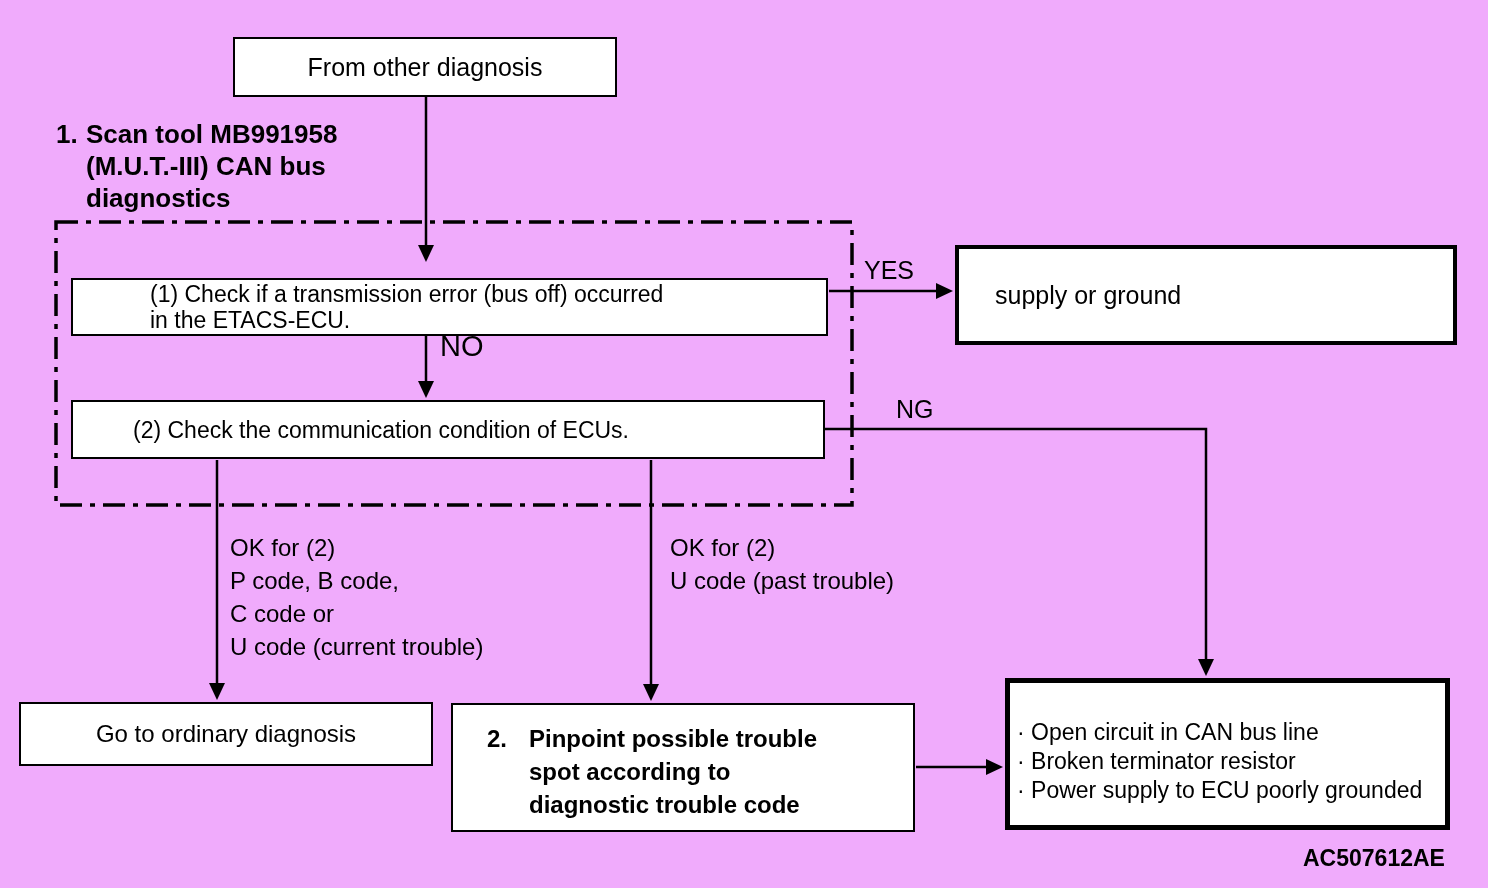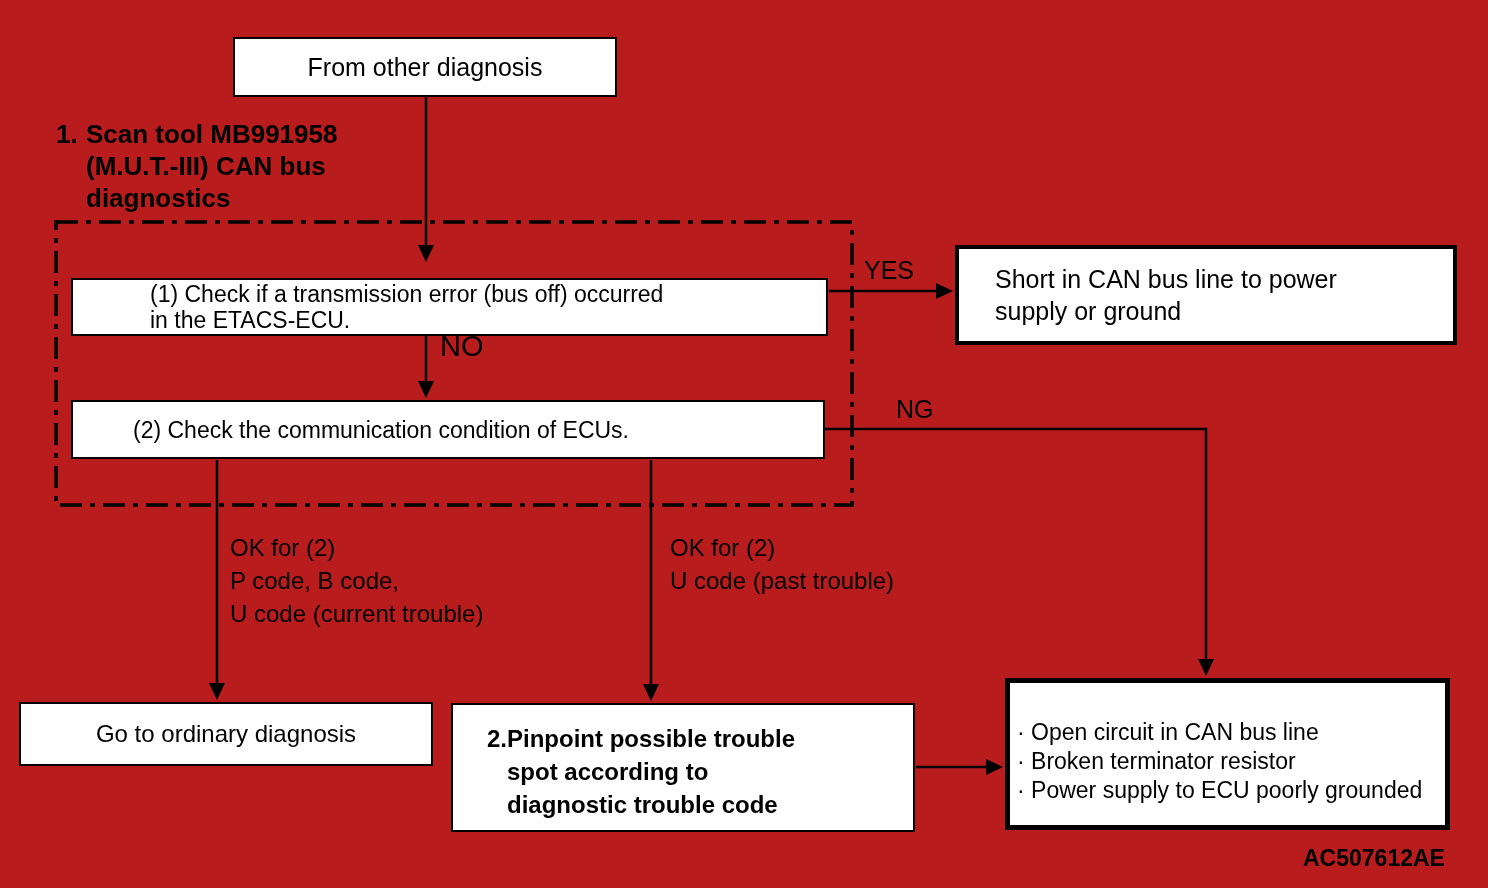--- a/index.html
+++ b/index.html
@@ -1,18 +1,18 @@
 <!DOCTYPE html>
 <html><head>
 <meta charset="utf-8">
 <style>
   html, body { margin: 0; padding: 0; background: #ffffff; }
   #stage {
     position: relative; width: 1488px; height: 888px;
-    background: #b91c1c; overflow: hidden;
+    background: #f0abfc; overflow: hidden;
     font-family: "Liberation Sans", sans-serif;
     color: #000;
   }
   .abs { position: absolute; }
   svg.layer { position: absolute; left: 0; top: 0; }
   .box {
     position: absolute; box-sizing: border-box;
     border: 2px solid #000; background: #fff;
   }
   .box.thick { border-width: 4px; }
@@ -24,21 +24,21 @@
   .vcenter { display: flex; flex-direction: column; justify-content: center; }
   .fs23 { font-size: 23px; line-height: 26px; }
   .fs24 { font-size: 24px; line-height: 33px; }
   .fs25 { font-size: 25px; line-height: 32px; }
   .label { position: absolute; white-space: nowrap; }
   .bold { font-weight: bold; }
   
   .hang { position: relative; }
   .hang .num { position: absolute; left: 0; top: 0; }
   .title-block .line { margin-left: 30px; }
-  .pp-block .line { margin-left: 20px; }
+  .pp-block .line { margin-left: 42px; }
   .nowrap { white-space: nowrap; }
 </style>
 </head>
 <body>
 
 <div id="stage">
 
   <svg class="layer" width="1488" height="888" viewBox="0 0 1488 888">
 
     <rect x="56" y="222" width="796" height="283" fill="none" stroke="#000" stroke-width="3.5" stroke-dasharray="22 8 5 8"></rect>
@@ -77,35 +77,35 @@
   </div>
 
   <div class="box vcenter fs23" style="left:71px; top:278px; width:757px; height:58px; padding-left:77px;">
     <div class="nowrap">(1) Check if a transmission error (bus off) occurred</div>
     <div class="nowrap">in the ETACS-ECU.</div>
   </div>
 
   <div class="label" style="left:864px; top:256px; font-size:25px;">YES</div>
 
   <div class="box thick vcenter fs25" style="left:955px; top:245px; width:502px; height:100px; padding-left:36px;">
-    <div class="nowrap">Short in CAN bus line to power</div>
     <div class="nowrap">supply or ground</div>
   </div>
 
   <div class="label" style="left:440px; top:330px; font-size:29px;">NO</div>
 
   <div class="box vcenter fs23" style="left:71px; top:400px; width:754px; height:59px; padding-left:60px;">
     <div class="nowrap">(2) Check the communication condition of ECUs.</div>
   </div>
 
   <div class="label" style="left:864px; top:395px; font-size:25px;margin-left:32px;">NG</div>
 
   <div class="abs fs24" style="left:230px; top:531px;">
     <div class="nowrap">OK for (2)</div>
     <div class="nowrap">P code, B code,</div>
+    <div class="nowrap">C code or</div>
     <div class="nowrap">U code (current trouble)</div>
   </div>
 
   <div class="abs fs24" style="left:670px; top:531px;">
     <div class="nowrap">OK for (2)</div>
     <div class="nowrap">U code (past trouble)</div>
   </div>
 
   <div class="box center-text" style="left:19px; top:702px; width:414px; height:64px; font-size:24px;">
     <span>Go to ordinary diagnosis</span>

